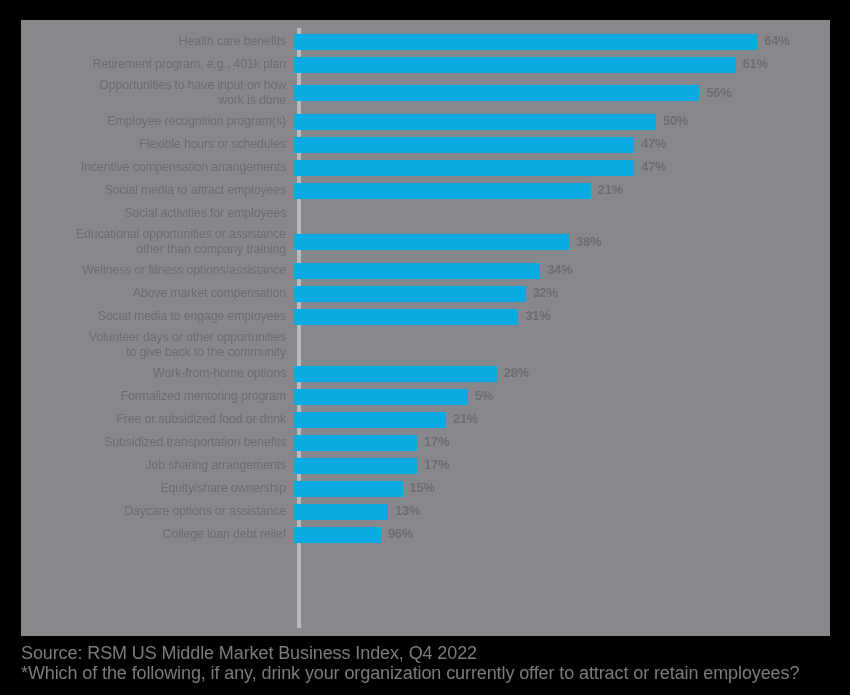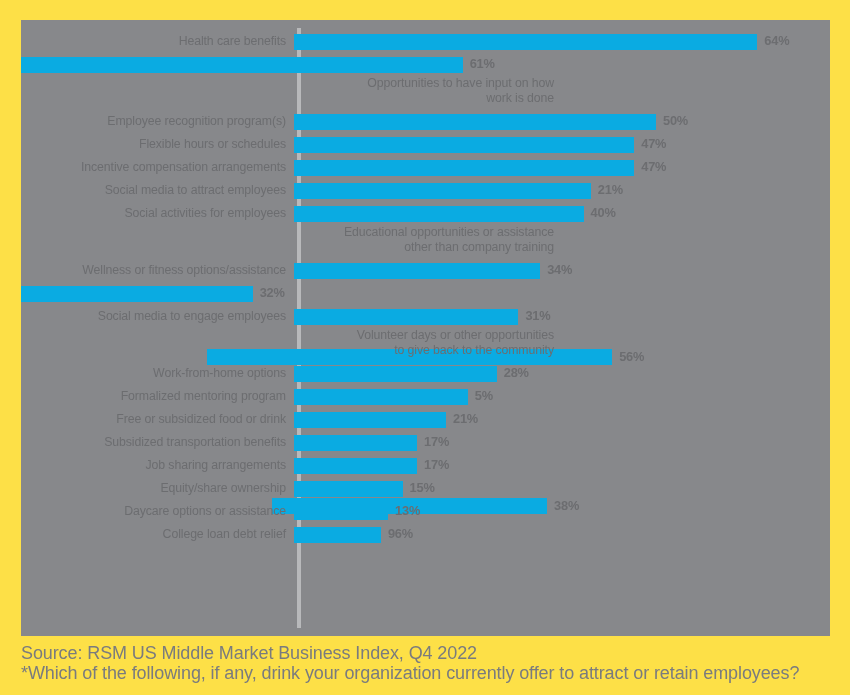--- a/index.html
+++ b/index.html
@@ -11,21 +11,21 @@
     width: 850px;
     height: 695px;
     font-family: "Liberation Sans", sans-serif;
     overflow: hidden;
   }
 
   #page {
     position: relative;
     width: 850px;
     height: 695px;
-    background: #fde047;
+    background: #000000;
   }
 
   
   #chart-panel {
     position: absolute;
     left: 21px;
     top: 20px;
     width: 809px;
     height: 616px;
     background: #87888b;
@@ -49,21 +49,21 @@
   }
 
   .bar-row {
     position: relative;
     display: flex;
     align-items: center;
     width: 100%;
     box-sizing: border-box;
   }
   .bar-row.single { height: 23px; }
-  .bar-row.double { height: 34px; flex-direction: column; }
+  .bar-row.double { height: 34px; }
 
   .cat-label {
     width: 273px;
     flex: 0 0 273px;
     box-sizing: border-box;
     padding-right: 8px;
     text-align: right;
     color: #6c6d70;
     font-size: 12.3px;
     line-height: 15px;
@@ -120,20 +120,21 @@
     <div id="axis-line"></div>
     <div id="rows">
         <div class="bar-row single">
           <div class="cat-label">Health care benefits</div>
           <div class="bar-area">
             <div class="bar" style="width: 463.36px; background: rgb(10, 171, 226);"></div>
             <div class="bar-value">64%</div>
           </div>
         </div>
         <div class="bar-row single">
+          <div class="cat-label">Retirement program, e.g., 401k plan</div>
           <div class="bar-area">
             <div class="bar" style="width: 441.64px; background: rgb(10, 171, 226);"></div>
             <div class="bar-value">61%</div>
           </div>
         </div>
         <div class="bar-row double">
           <div class="cat-label">Opportunities to have input on how
 work is done</div>
           <div class="bar-area">
             <div class="bar" style="width: 405.44px; background: rgb(10, 171, 226);"></div>
@@ -163,41 +164,38 @@
         </div>
         <div class="bar-row single">
           <div class="cat-label">Social media to attract employees</div>
           <div class="bar-area">
             <div class="bar" style="width: 296.84px; background: rgb(10, 171, 226);"></div>
             <div class="bar-value">21%</div>
           </div>
         </div>
         <div class="bar-row single">
           <div class="cat-label">Social activities for employees</div>
-          <div class="bar-area">
-            <div class="bar" style="width: 289.6px; background: rgb(10, 171, 226);"></div>
-            <div class="bar-value">40%</div>
-          </div>
         </div>
         <div class="bar-row double">
           <div class="cat-label">Educational opportunities or assistance
 other than company training</div>
           <div class="bar-area">
             <div class="bar" style="width: 275.12px; background: rgb(10, 171, 226);"></div>
             <div class="bar-value">38%</div>
           </div>
         </div>
         <div class="bar-row single">
           <div class="cat-label">Wellness or fitness options/assistance</div>
           <div class="bar-area">
             <div class="bar" style="width: 246.16px; background: rgb(10, 171, 226);"></div>
             <div class="bar-value">34%</div>
           </div>
         </div>
         <div class="bar-row single">
+          <div class="cat-label">Above market compensation</div>
           <div class="bar-area">
             <div class="bar" style="width: 231.68px; background: rgb(10, 171, 226);"></div>
             <div class="bar-value">32%</div>
           </div>
         </div>
         <div class="bar-row single">
           <div class="cat-label">Social media to engage employees</div>
           <div class="bar-area">
             <div class="bar" style="width: 224.44px; background: rgb(10, 171, 226);"></div>
             <div class="bar-value">31%</div>

